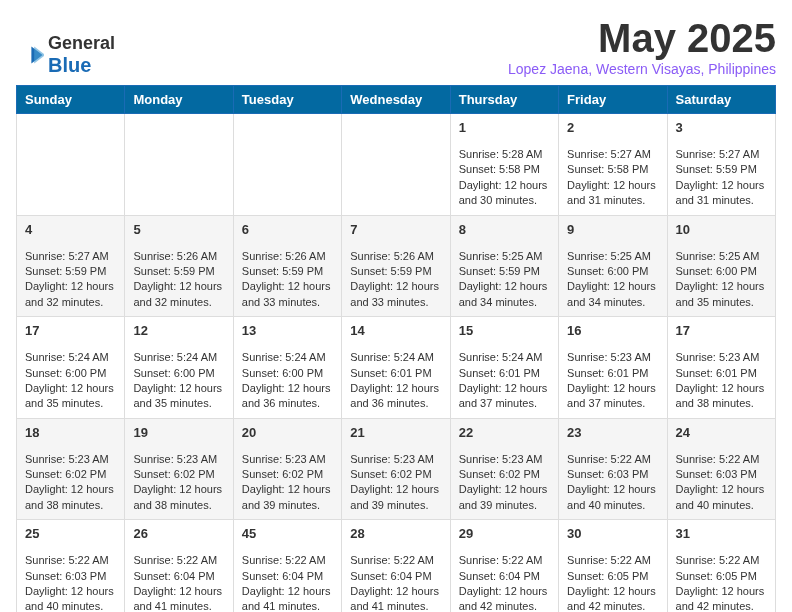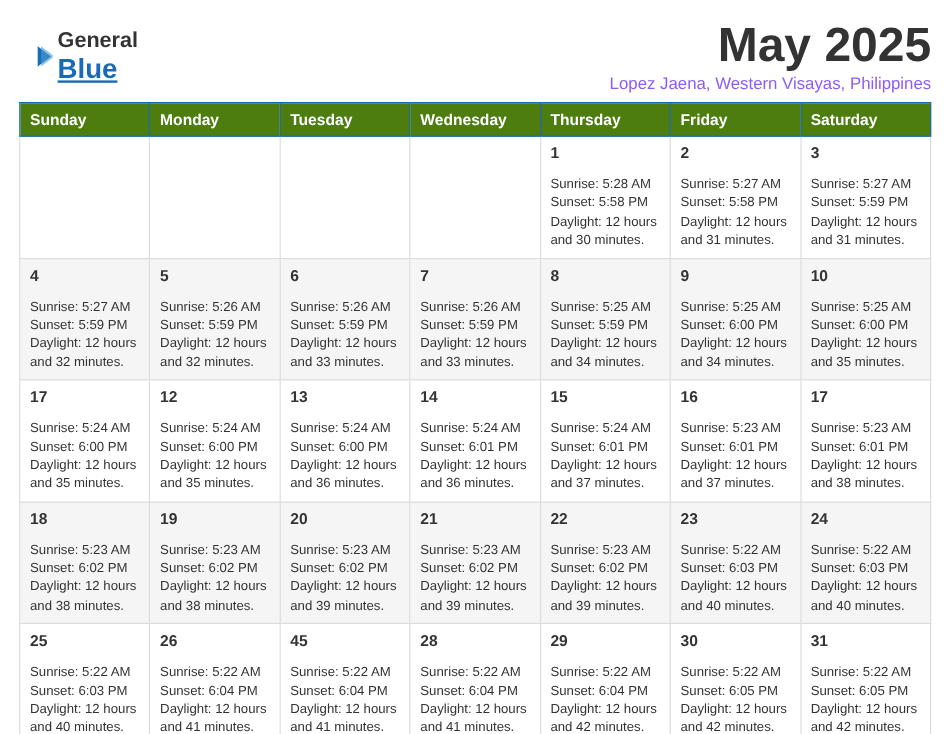--- a/index.html
+++ b/index.html
@@ -6,38 +6,37 @@
     body {
       font-family: Arial, sans-serif;
       background: #fff;
       width: 792px;
       min-height: 612px;
       padding: 16px;
     }
     .header-area {
       display: flex;
       justify-content: space-between;
-      align-items: center;
+      align-items: flex-end;
       margin-bottom: 8px;
     }
     .logo {
       display: flex;
       align-items: center;
       gap: 4px;
     }
     .logo-text-general {
       font-size: 18px;
       font-weight: bold;
       color: #333;
     }
     .logo-text-blue {
-      font-size: 23px;
+      font-size: 20px;
       font-weight: bold;
       color: #1a6bb5;
-      text-decoration: underline;
     }
     .logo-icon {
       width: 28px;
       height: 28px;
     }
     .title-area {
       text-align: right;
     }
     .month-title {
       font-size: 40px;
@@ -47,21 +46,21 @@
     .location-title {
       font-size: 14px;
       color: #8b5cf6;
     }
     .calendar-table {
       width: 100%;
       border-collapse: collapse;
       border: 1px solid #ccc;
     }
     .calendar-table th {
-      background-color: #4d7c0f;
+      background-color: #0369a1;
       color: #fff;
       text-align: left;
       padding: 6px 8px;
       font-size: 13px;
       border: 1px solid #1a6bb5;
     }
     .calendar-table td {
       vertical-align: top;
       padding: 6px 8px;
       border: 1px solid #ddd;

